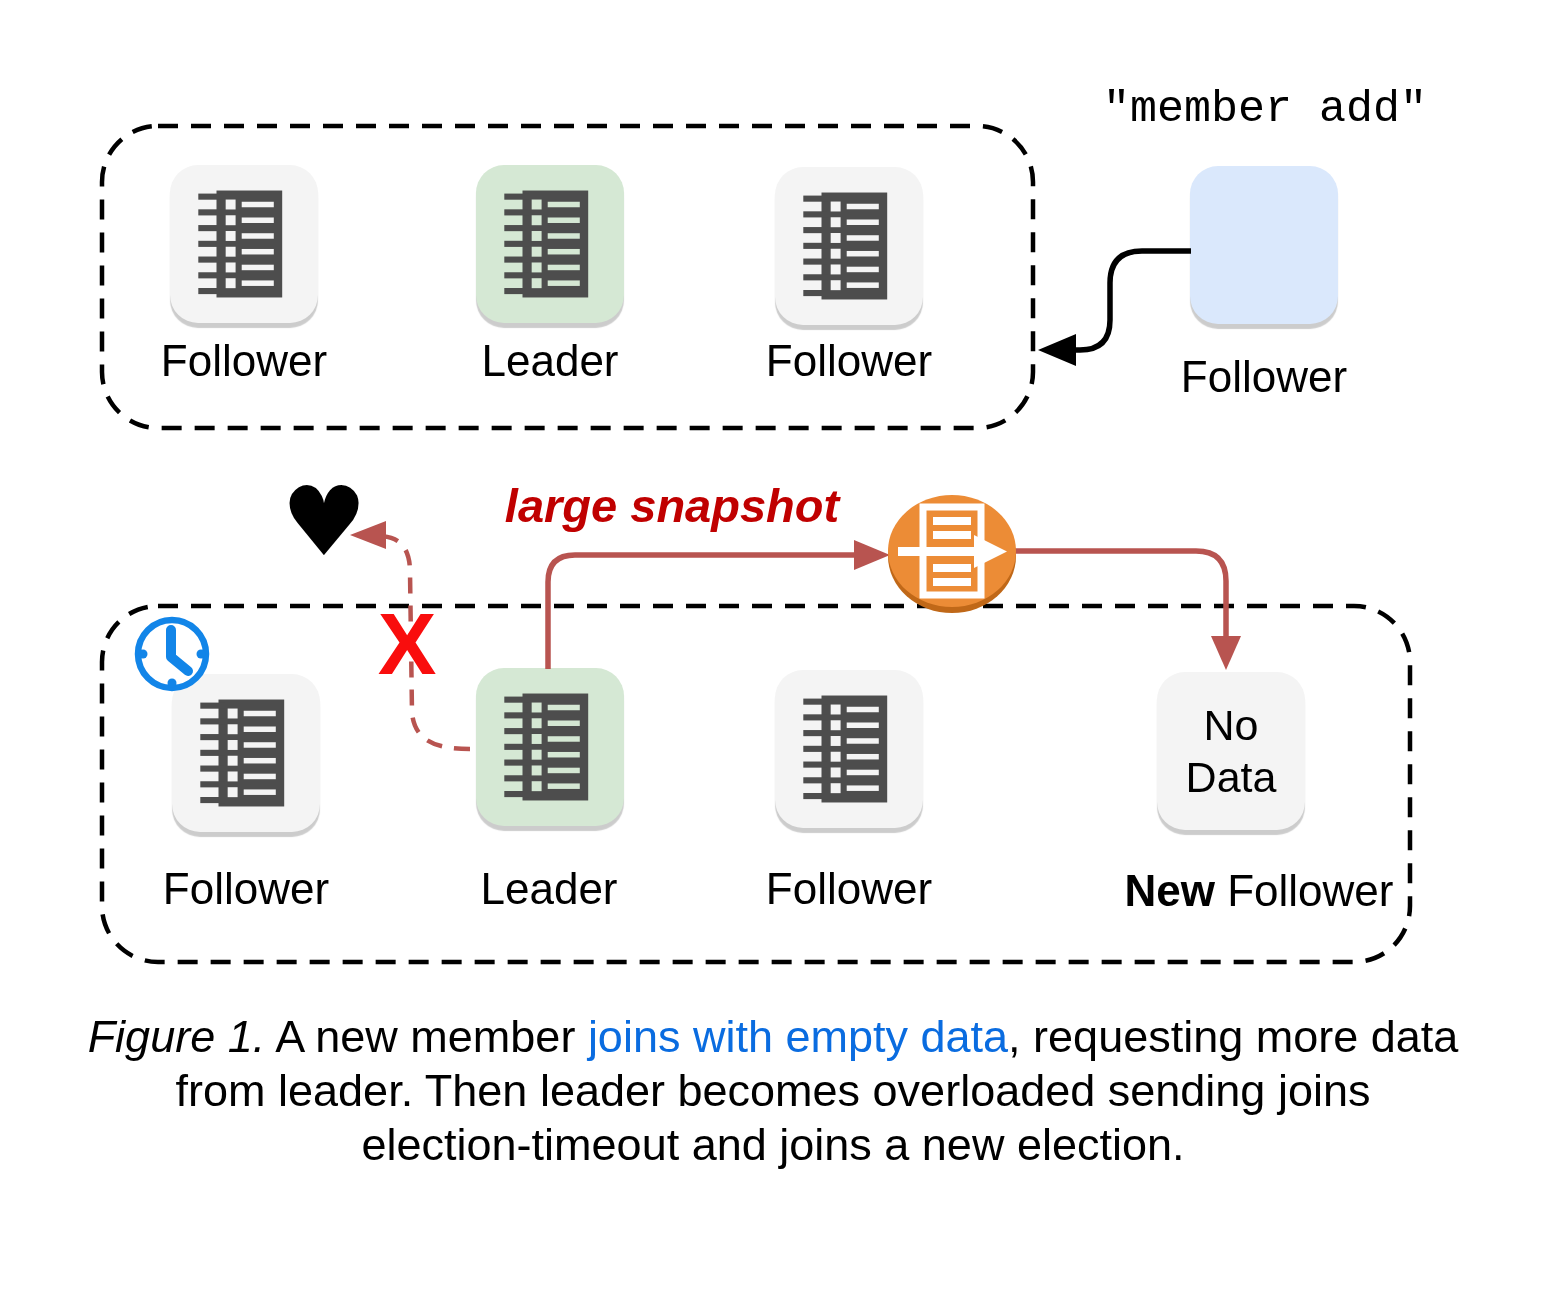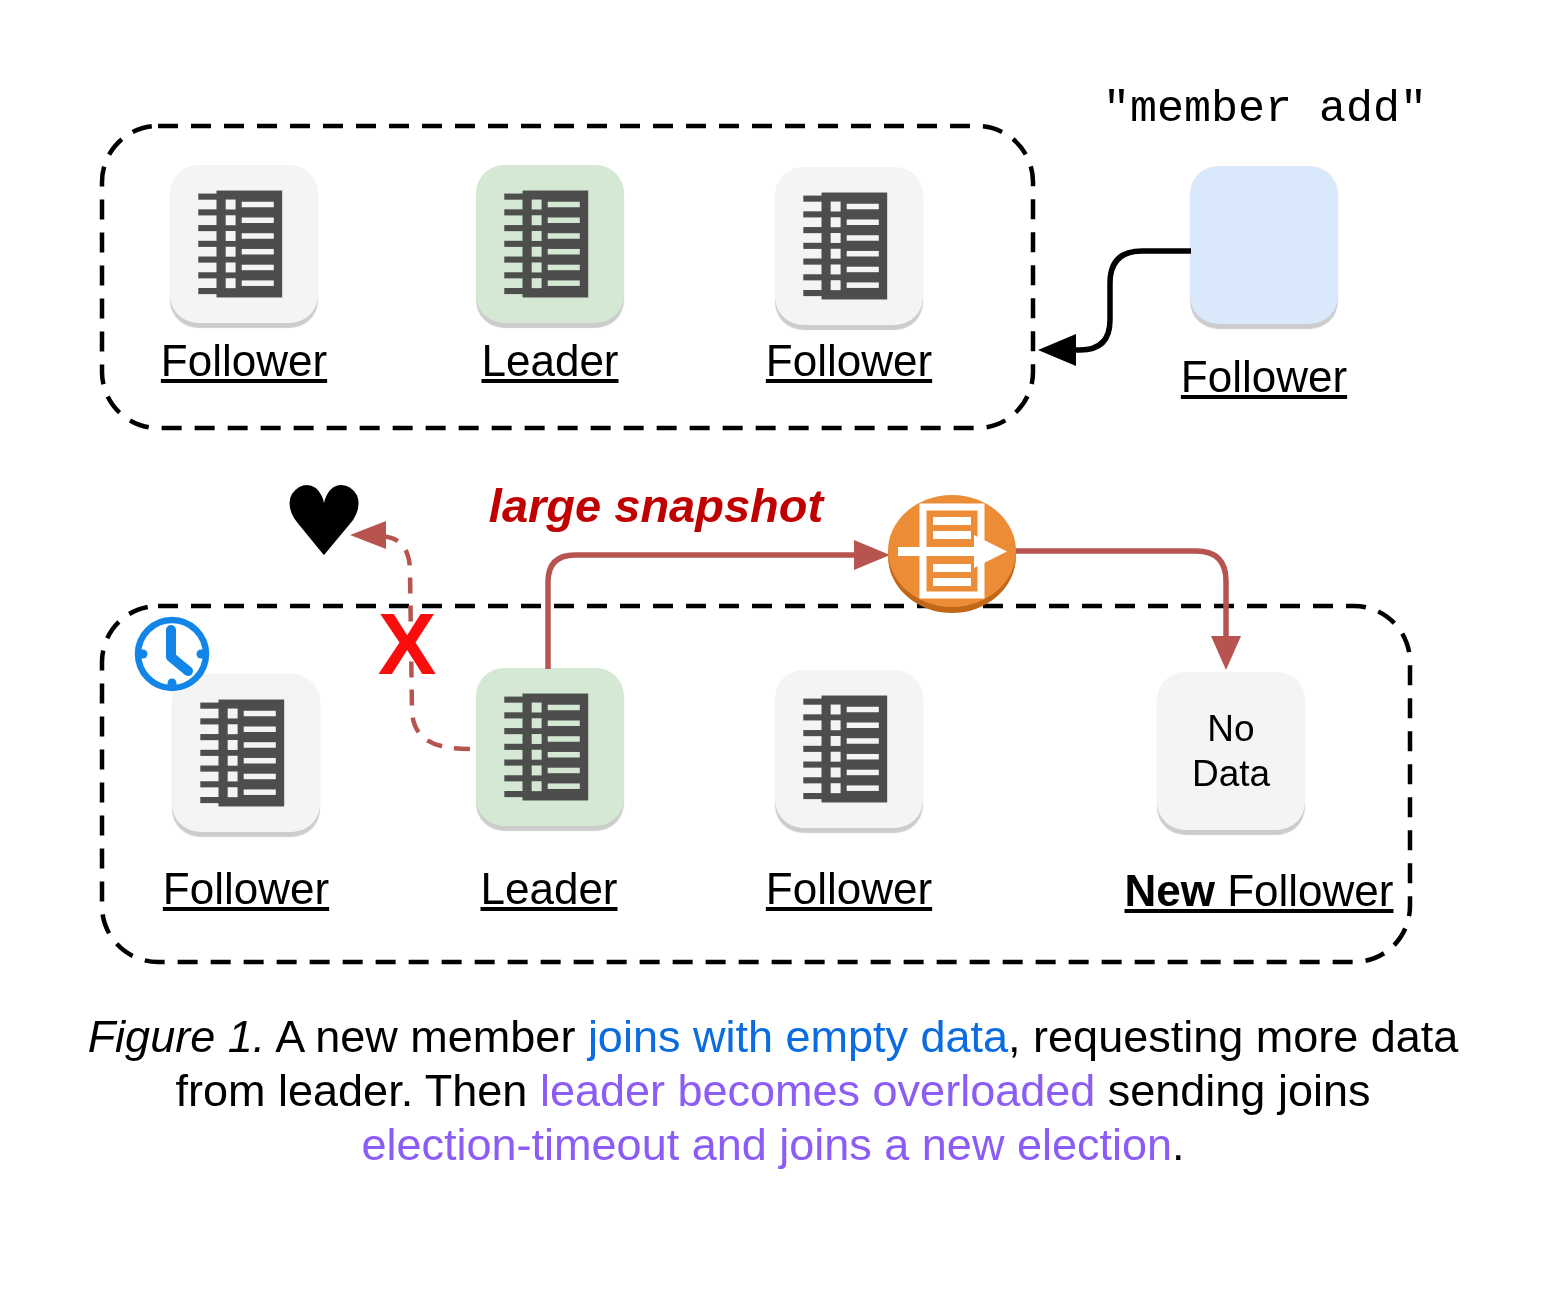--- a/index.html
+++ b/index.html
@@ -10,26 +10,26 @@
   
   .node{
     position:absolute;width:148px;height:158px;border-radius:28px;
     display:flex;align-items:center;justify-content:center;
     box-shadow:0 5px 1px rgba(0,0,0,0.20);
   }
   .node.gray{background:#f4f4f4;--cut:#f4f4f4;}
   .node.green{background:#d5e8d4;--cut:#d5e8d4;}
   .node.blue{background:#dae8fc;--cut:#dae8fc;}
   .node svg{display:block;}
-  .node.textbox{font-size:37px;line-height:1.22;text-align:center;}
+  .node.textbox{font-size:43px;line-height:1.22;text-align:center;}
 
   
   .nlabel{
     position:absolute;font-size:44px;white-space:nowrap;
-    transform:translateX(-50%);text-align:center;text-decoration:underline;
+    transform:translateX(-50%);text-align:center;
   }
   .nlabel b{font-weight:bold;}
   .cmd{
     position:absolute;font-family:"Liberation Mono","DejaVu Sans Mono",monospace;
     font-size:45px;white-space:nowrap;transform:translateX(-50%);
   }
   .snapshot-label{
     position:absolute;font-size:47px;font-weight:bold;font-style:italic;
     color:#c00000;white-space:nowrap;transform:translateX(-50%);z-index:4;
   }
@@ -47,21 +47,21 @@
   .zlabels{position:relative;z-index:4;}
   .znodes{position:relative;z-index:2;}
 
   
   .caption{
     position:absolute;left:0;top:1010px;width:1546px;text-align:center;
     font-size:45px;line-height:54px;z-index:4;
   }
   .cap-line span.fig{font-style:italic;}
   .cap-line span.blue{color:#0a6ce0;}
-  .cap-line span.red{color:#8b5cf6;}
+  .cap-line span.red{color:#000000;}
   .hidden-defs{position:absolute;width:0;height:0;overflow:hidden;}
 </style>
 </head>
 <body>
 
 <div class="canvas">
 
   <svg class="hidden-defs" aria-hidden="true">
     <symbol id="log-icon" viewBox="0 0 60 72">
       <rect x="12" y="1" width="43" height="70" fill="#4d4d4d"></rect>
@@ -180,21 +180,21 @@
 
   <div class="zlabels">
     <div class="cmd" style="left:1265px;top:84px;">"member add"</div>
 
     <div class="nlabel" style="left:244px;top:336px;">Follower</div>
     <div class="nlabel" style="left:550px;top:336px;">Leader</div>
     <div class="nlabel" style="left:849px;top:336px;">Follower</div>
     <div class="nlabel" style="left:1264px;top:352px;">Follower</div>
 
     <div class="heart" style="left:281px;top:474px;">♥</div>
-    <div class="snapshot-label" style="left:656px;top:478px;">large snapshot</div>
+    <div class="snapshot-label" style="left:672px;top:478px;">large snapshot</div>
     <div class="xmark" style="left:407px;top:600px;">X</div>
 
     <div class="nlabel" style="left:246px;top:864px;">Follower</div>
     <div class="nlabel" style="left:549px;top:864px;">Leader</div>
     <div class="nlabel" style="left:849px;top:864px;">Follower</div>
     <div class="nlabel" style="left:1231px;top:866px;margin-left:28px;"><b>New</b><span> Follower</span></div>
   </div>
 
   <div class="caption">
     <div class="cap-line"><span class="fig">Figure 1.</span><span> A new member </span><span class="blue">joins with empty data</span><span>, requesting more data</span></div>

